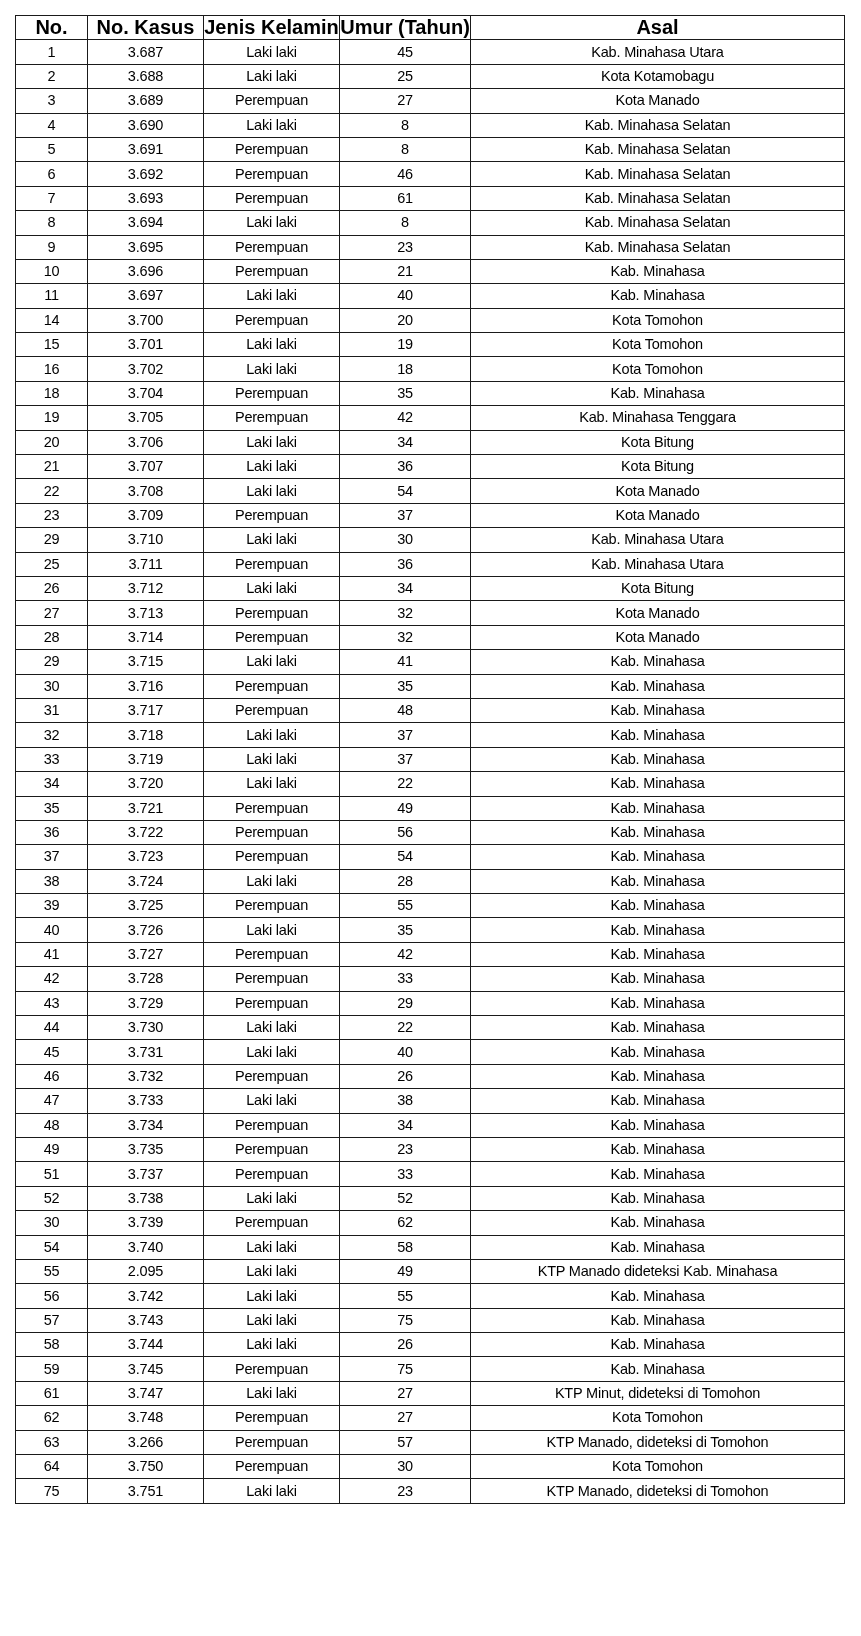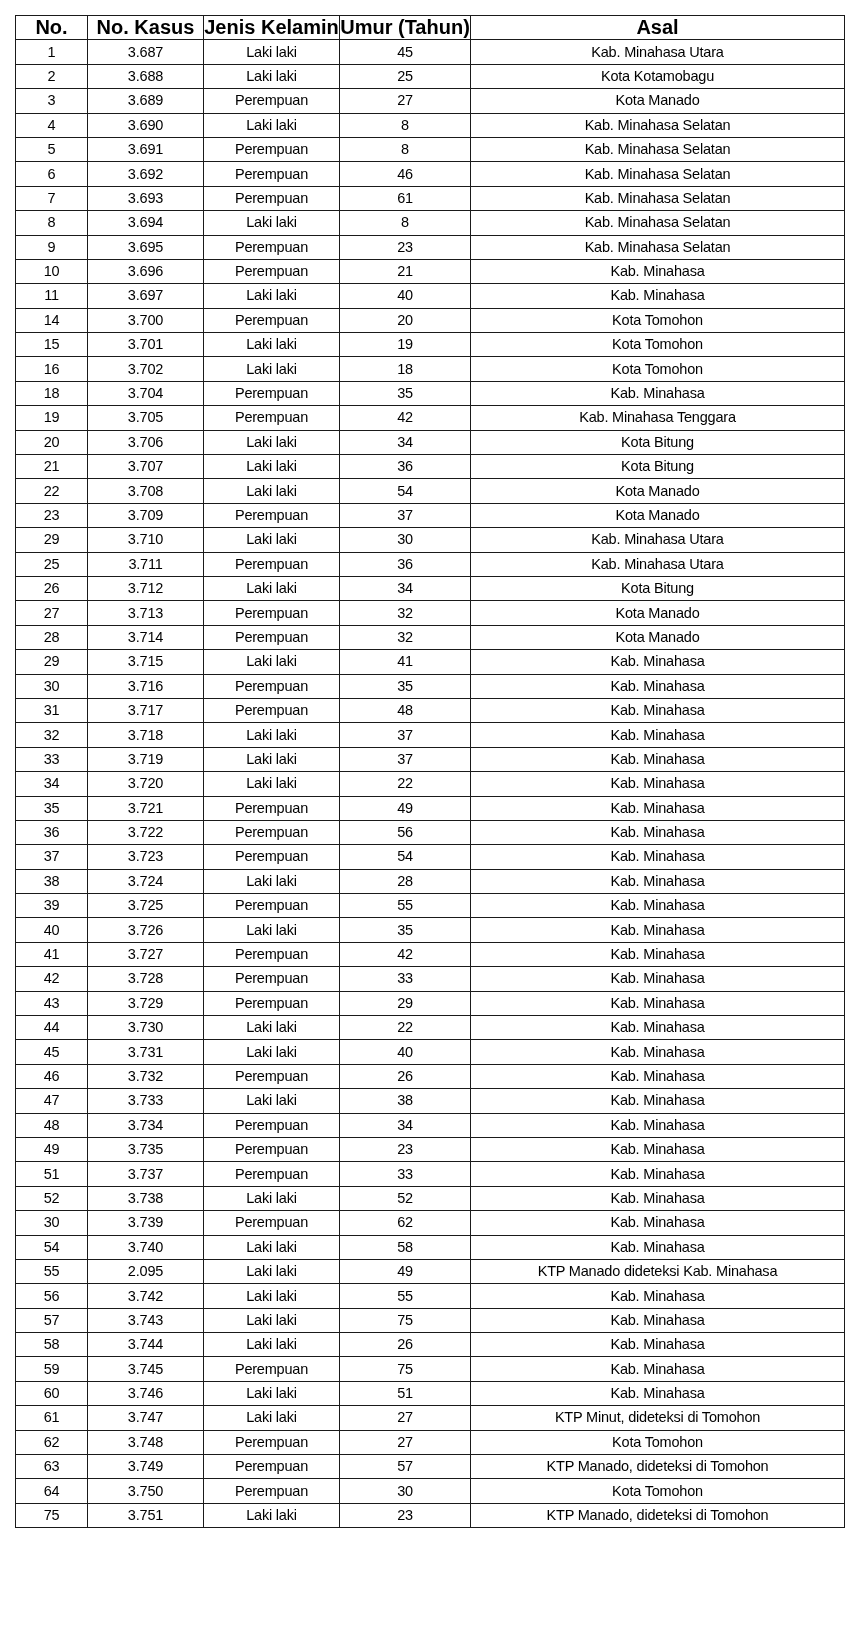--- a/index.html
+++ b/index.html
@@ -451,43 +451,36 @@
           <td>Kab. Minahasa</td>
         </tr>
         <tr>
           <td>59</td>
           <td>3.745</td>
           <td>Perempuan</td>
           <td>75</td>
           <td>Kab. Minahasa</td>
         </tr>
         <tr>
-          <td>60</td>
-          <td>3.746</td>
-          <td>Laki laki</td>
-          <td>51</td>
-          <td>Kab. Minahasa</td>
-        </tr>
-        <tr>
           <td>61</td>
           <td>3.747</td>
           <td>Laki laki</td>
           <td>27</td>
           <td>KTP Minut, dideteksi di Tomohon</td>
         </tr>
         <tr>
           <td>62</td>
           <td>3.748</td>
           <td>Perempuan</td>
           <td>27</td>
           <td>Kota Tomohon</td>
         </tr>
         <tr>
           <td>63</td>
-          <td>3.749</td>
+          <td>3.266</td>
           <td>Perempuan</td>
           <td>57</td>
           <td>KTP Manado, dideteksi di Tomohon</td>
         </tr>
         <tr>
           <td>64</td>
           <td>3.750</td>
           <td>Perempuan</td>
           <td>30</td>
           <td>Kota Tomohon</td>

